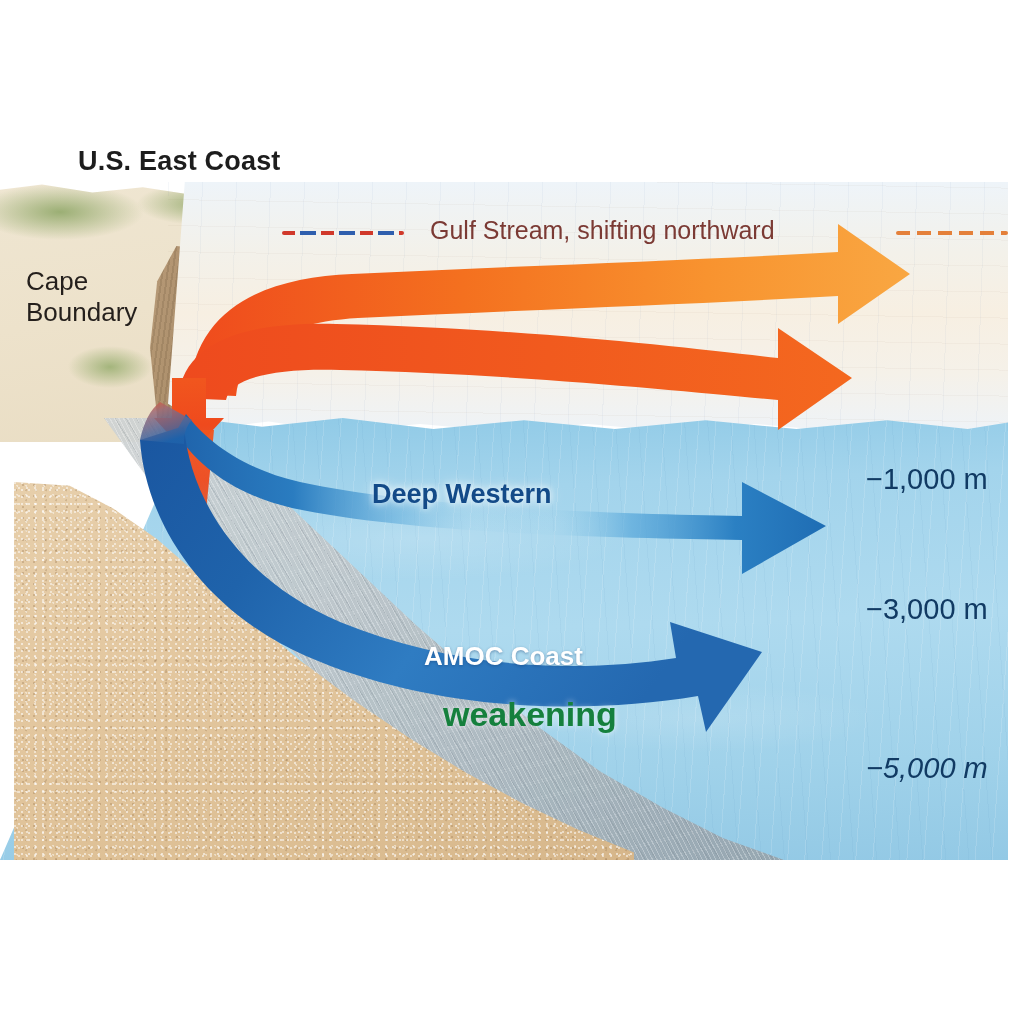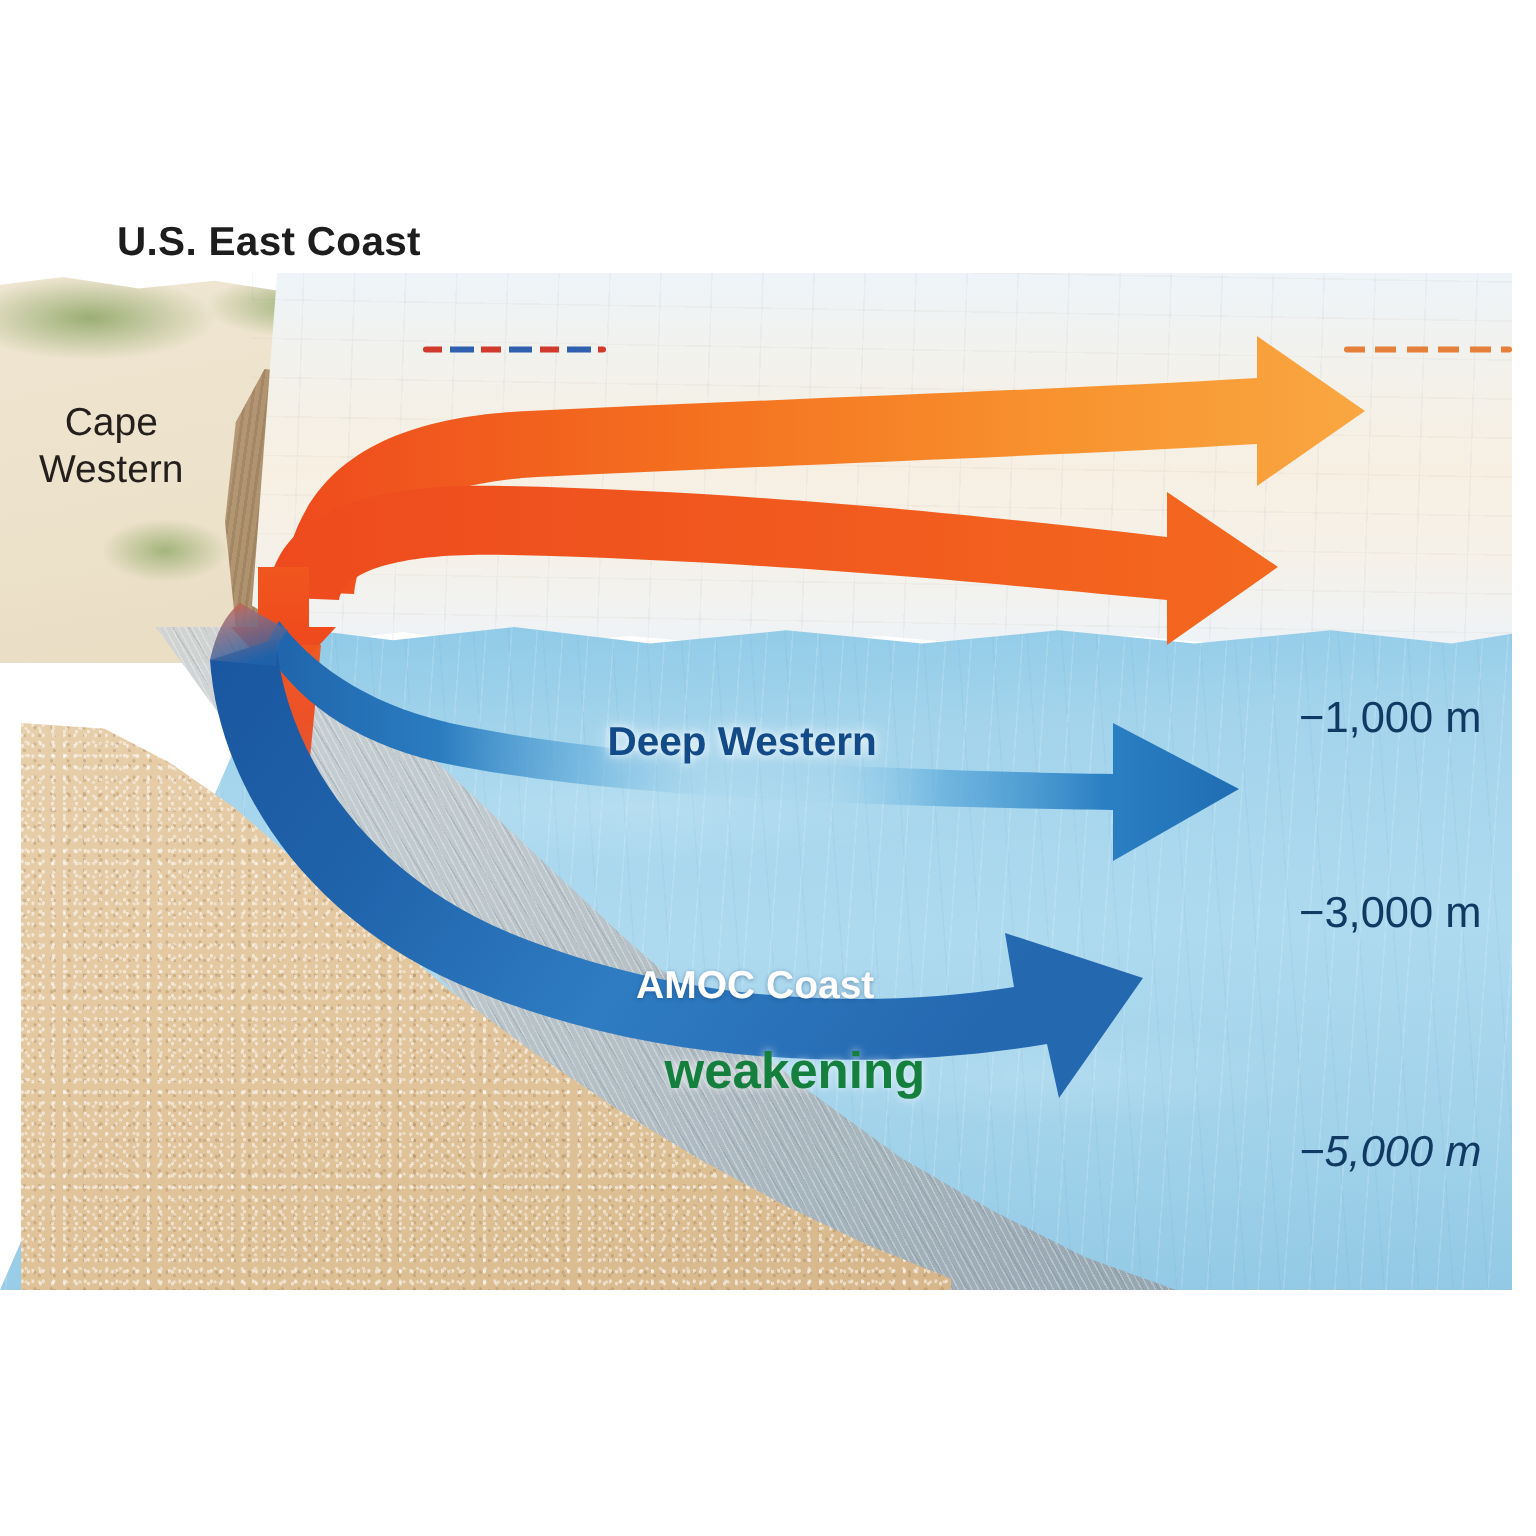--- a/index.html
+++ b/index.html
@@ -118,39 +118,38 @@
     border-radius:2px;
   }
 
   
   .title{
     position:absolute;left:78px;top:-36px;
     font-size:27px;font-weight:700;color:#1d1d1d;letter-spacing:.2px;white-space:nowrap;
   }
   .cape{
     position:absolute;left:26px;top:84px;
-    font-size:26px;font-weight:400;color:#241f1c;line-height:1.18;white-space:nowrap;text-align:center;
+    font-size:26px;font-weight:400;color:#241f1c;line-height:1.18;white-space:nowrap;
   }
   .gulf-label{
     position:absolute;left:430px;top:34px;
     font-size:25px;font-weight:400;color:#7b3a34;white-space:nowrap;
   }
   .depth{
     position:absolute;
     font-size:29px;font-weight:400;color:#113a63;white-space:nowrap;
   }
   .d1{left:866px;top:281px;}
   .d2{left:866px;top:411px;}
   .d3{left:866px;top:570px;font-style:italic;}
 
   .dwbc-label{
     position:absolute;left:372px;top:296px;
     font-size:27px;font-weight:700;color:#134a88;line-height:1.25;white-space:nowrap;
     text-shadow:0 0 6px rgba(255,255,255,.85),0 0 14px rgba(255,255,255,.7);
-    margin-left:33px;
   }
   .amoc-label{
     position:absolute;left:424px;top:459px;
     font-size:26px;font-weight:700;color:#ffffff;white-space:nowrap;
     text-shadow:0 1px 3px rgba(20,60,110,.45);
   }
   .weakening-label{
     position:absolute;left:443px;top:513px;
     font-size:34px;font-weight:700;color:#15803d;white-space:nowrap;
     text-shadow:0 0 6px rgba(255,255,255,.8);
@@ -258,23 +257,24 @@
       </g>
     </svg>
 
     <div class="dash-left"></div>
     <div class="dash-right"></div>
 
     <div class="title">U.S. East Coast</div>
 
     <div class="cape">
       <div>Cape</div>
-      <div>Western</div>
+      <div>Boundary</div>
     </div>
 
+    <div class="gulf-label">Gulf Stream, shifting northward</div>
 
     <div class="dwbc-label">
       <div>Deep Western</div>
     </div>
 
     <div class="amoc-label">AMOC Coast</div>
     <div class="weakening-label">weakening</div>
 
     <div class="depth d1">−1,000 m</div>
     <div class="depth d2">−3,000 m</div>

